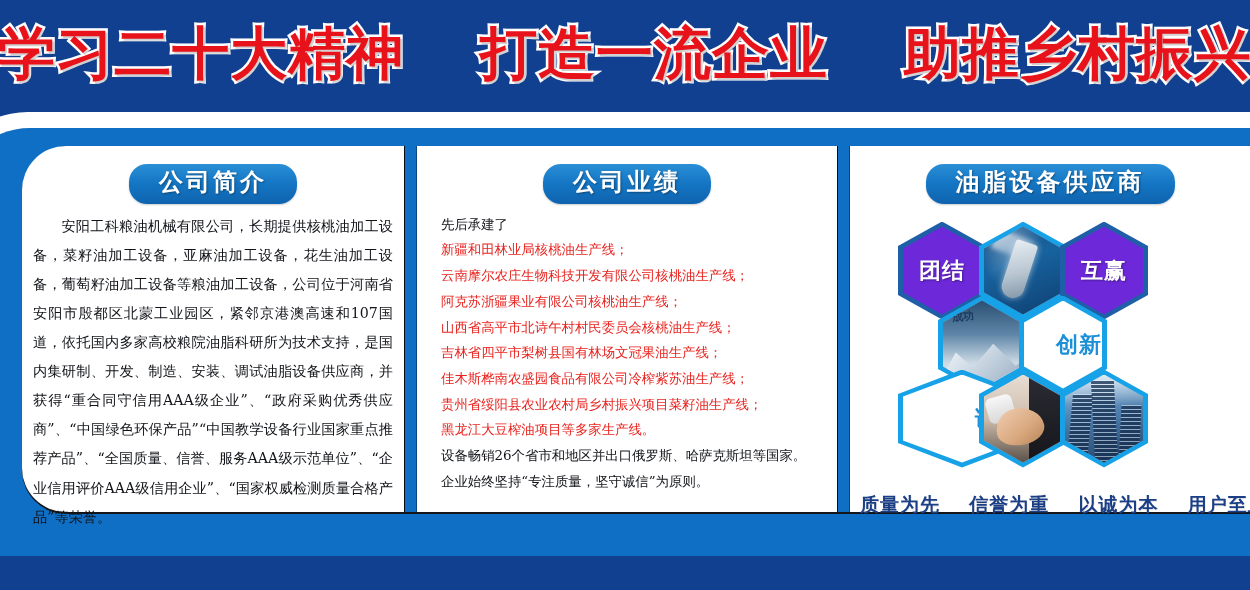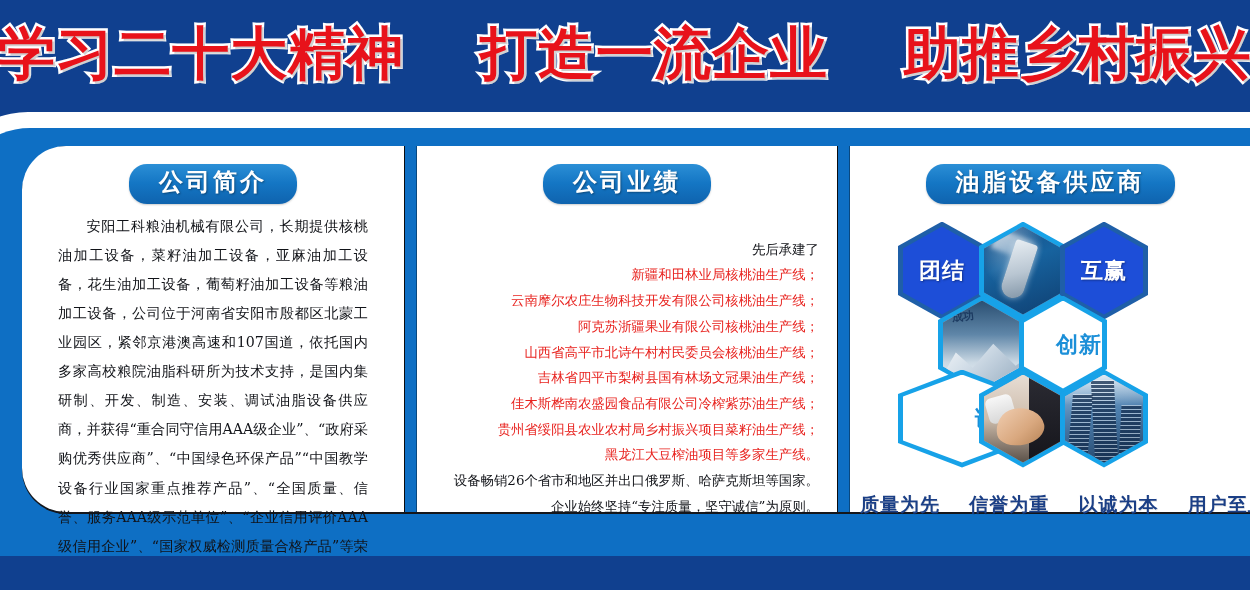--- a/index.html
+++ b/index.html
@@ -77,21 +77,21 @@
     position:absolute;left:0;top:556px;width:1250px;height:34px;
     background:#10408f;z-index:5;
   }
 
   
   .panels{
     position:absolute;left:22px;top:146px;width:1228px;height:366px;
     z-index:4;display:flex;
   }
   .panel{position:relative;height:100%;box-sizing:border-box;}
-  .panel-left{width:382px;padding:0 32px;}
+  .panel-left{width:382px;padding:0 7px;}
   .panel-mid{width:420px;padding:0 18px;}
   .panel-right{width:400px;padding:0 10px;}
 
   .divider{
     width:13px;height:100%;
     background:#0e6fc4;
     box-shadow:inset 1px 0 0 0 #0b0c0f, inset -1px 0 0 0 rgba(0,0,0,.35);
     flex:0 0 auto;
   }
 
@@ -120,27 +120,26 @@
     line-height:2.05;
     color:#111318;
     text-align:justify;
     text-indent:2em;
     text-justify:inter-character;
     padding:0 4px;
   }
 
   
   .perf-body{
-    margin-top:33px;
+    margin-top:8px;
     font-family:"DejaVu Serif","Liberation Serif",serif;
     font-size:13.4px;
     line-height:1.92;
     color:#111318;
     padding-left:6px;
-    text-align:right;
   }
   .perf-line{white-space:nowrap;}
   .perf-line.red{color:#e8231f;}
   .perf-line.dark{color:#111318;}
 
   
   .hexwrap{
     position:relative;
     width:400px;height:262px;
     margin:12px auto 0 auto;
@@ -159,21 +158,21 @@
     overflow:hidden;
   }
   .hex-label{
     position:relative;z-index:3;
     font-size:22px;font-weight:bold;letter-spacing:1px;
     font-family:"DejaVu Sans","Liberation Sans",sans-serif;
     white-space:nowrap;
   }
   
   .hex-solid{background:#1f5fa8;}
-  .hex-solid .hexinner{background:#1d4ed8;}
+  .hex-solid .hexinner{background:#6d28d9;}
   .hex-solid .hex-label{color:#ffffff;text-shadow:1px 1px 2px rgba(0,0,0,.35);}
   
   .hex-outline{background:#17a2e8;}
   .hex-outline .hexinner{background:#ffffff;justify-content:flex-end;}
   .hex-outline .hex-label{color:#1b8fd8;}
   
   .hex-pic{background:#17a2e8;}
   .hex-pic .hexinner{background:#9fb8cc;}
 
   .pic-sea{

